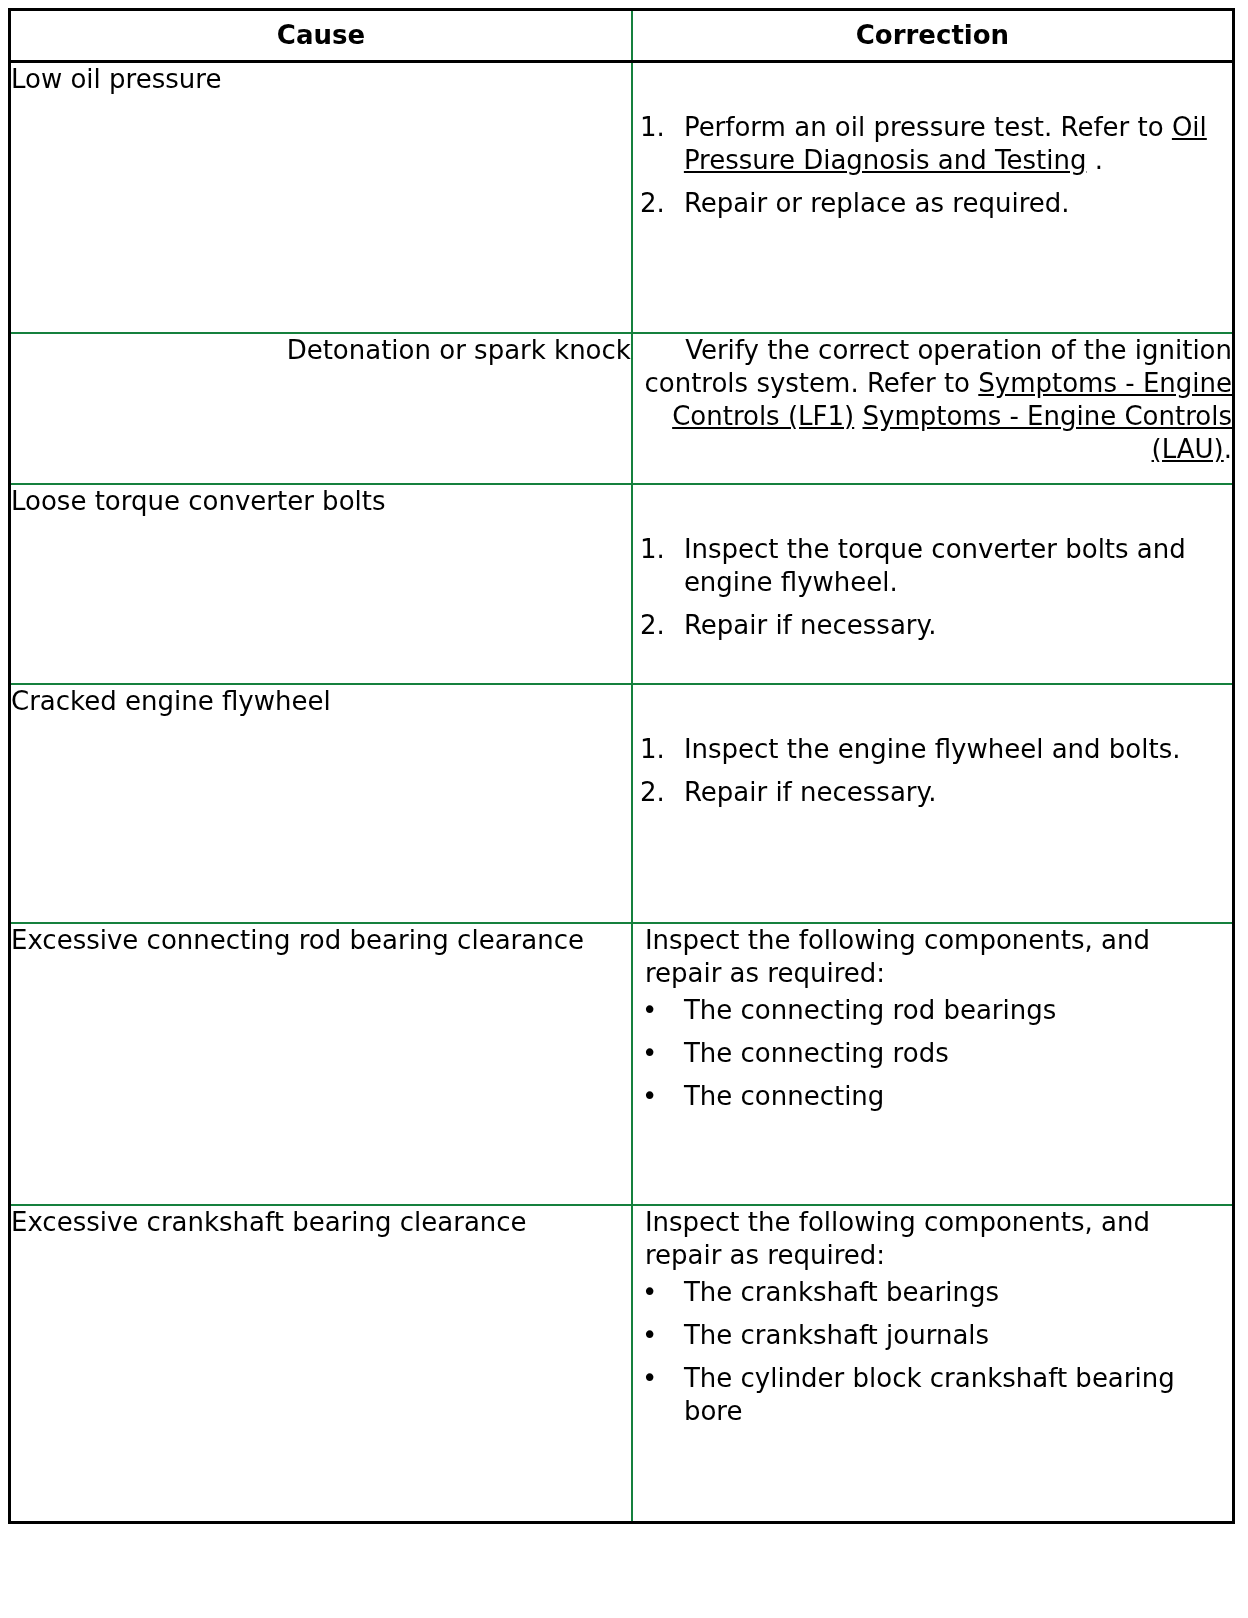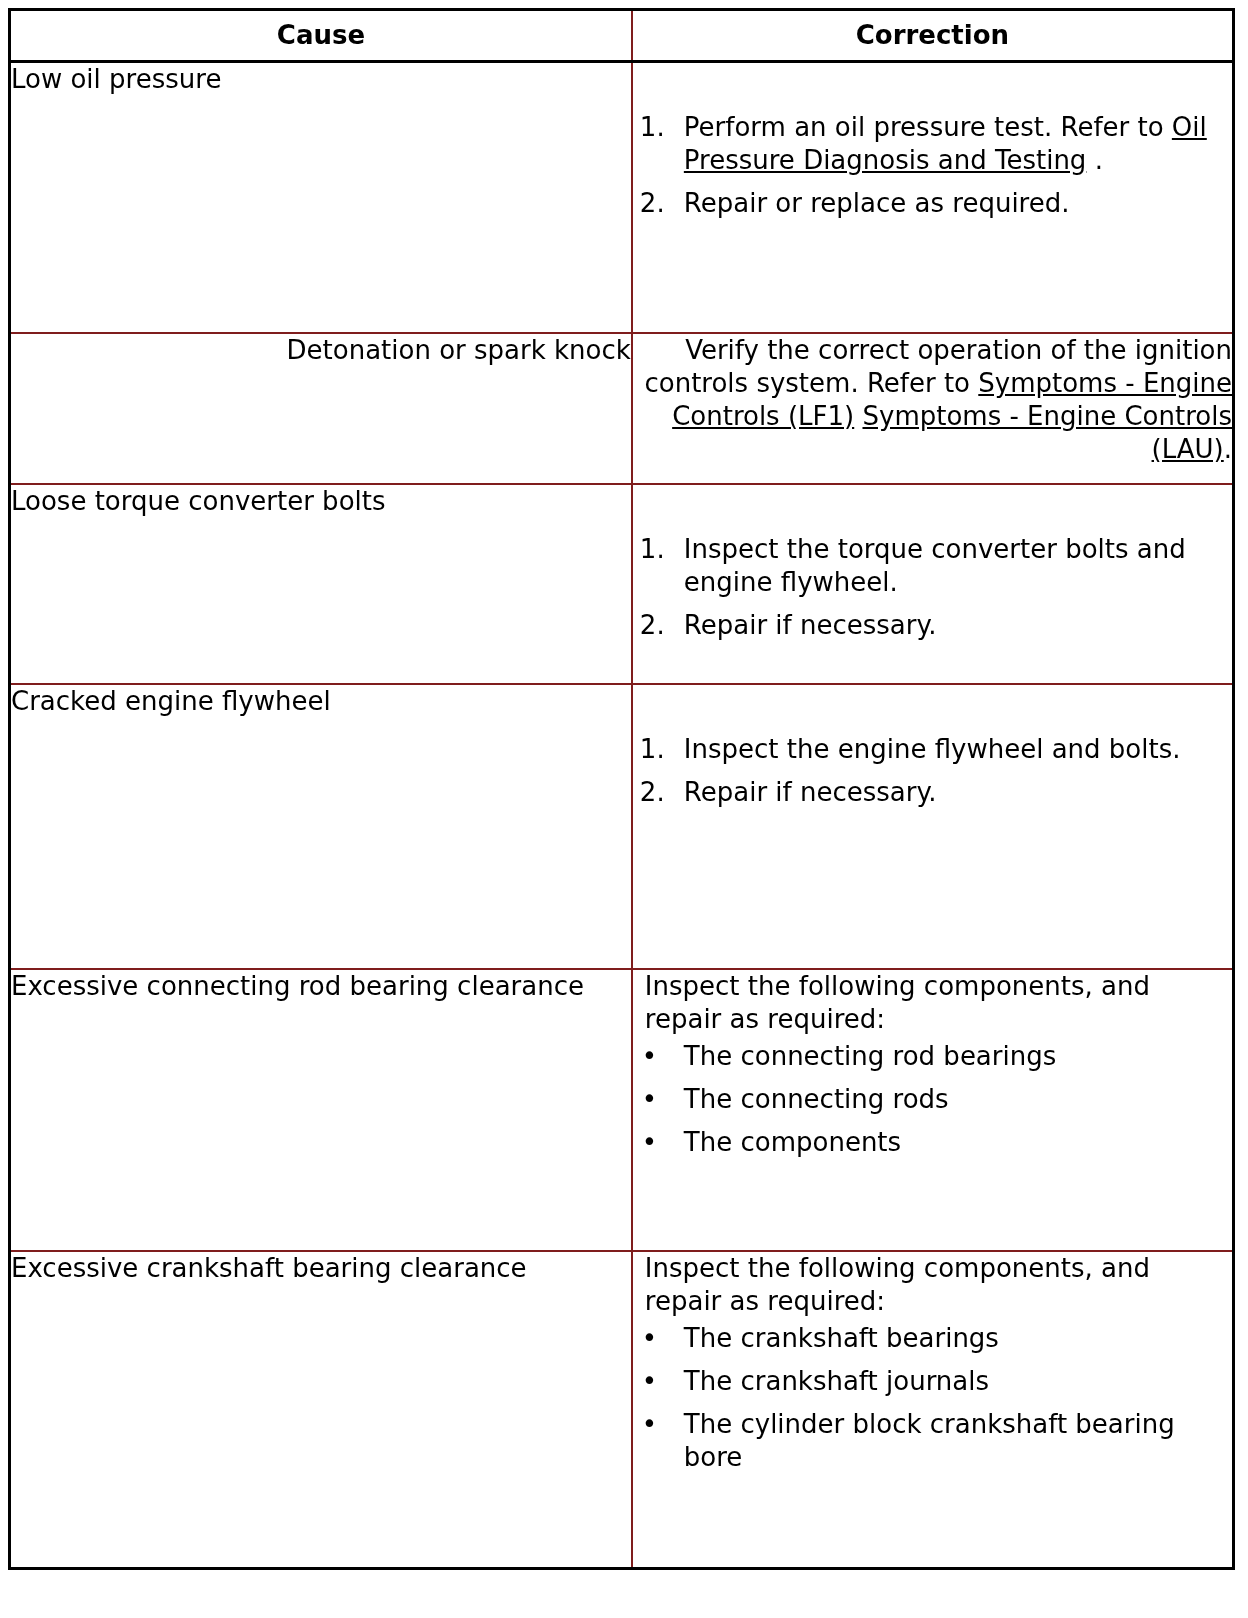--- a/index.html
+++ b/index.html
@@ -4,36 +4,36 @@
 <style>
   html, body { margin: 0; padding: 0; background: #ffffff; }
   body { width: 1248px; height: 1618px; position: relative; overflow: hidden;
          font-family: "DejaVu Sans", sans-serif; color: #000; }
   table.diag {
     position: absolute; left: 8px; top: 8px;
     width: 1227px; border-collapse: collapse;
     border: 3px solid #000;
     font-size: 26px; line-height: 33px;
   }
-  table.diag th, table.diag td { border: 2px solid #7f1d1d; vertical-align: top; padding: 0; }
+  table.diag th, table.diag td { border: 2px solid #15803d; vertical-align: top; padding: 0; }
   table.diag th { border-bottom: 3px solid #000; height: 49px; font-weight: bold; text-align: center; vertical-align: middle; font-size: 26px; }
   col.c1 { width: 624px; }
   col.c2 { width: 603px; }
   .cause { padding: 8px 9px; }
   .corr { padding: 8px 9px; }
   .corr.listcell { padding-top: 48px; }
   ol, ul { margin: 0; padding: 0; list-style: none; }
   .item { position: relative; padding-left: 51px; margin-bottom: 10px; }
   .item .num { position: absolute; left: 7px; top: 0; }
   .item .bullet { position: absolute; left: 9px; top: 0; }
   a.link { color: #000; text-decoration: underline; }
   .r1 { height: 271px; }
   .r2 { height: 151px; text-align: right; }
   .r3 { height: 200px; }
-  .r4 { height: 285px; margin-top: 36px; }
+  .r4 { height: 239px; margin-top: 36px; }
   .r5 { height: 282px; }
   .r6 { height: 318px; }
   .lead { margin-bottom: 4px; margin-left: 12px; }
 </style>
 </head>
 <body>
 
 <table class="diag">
   <colgroup>
       <col class="c1">
@@ -110,21 +110,21 @@
           <li class="item">
             <span class="bullet">•</span>
             <span>The connecting rod bearings</span>
           </li>
           <li class="item">
             <span class="bullet">•</span>
             <span>The connecting rods</span>
           </li>
           <li class="item">
             <span class="bullet">•</span>
-            <span>The components</span>
+            <span>The connecting</span>
           </li>
         </ul>
       </td>
     </tr>
 
     <tr class="r6">
       <td class="cause">Excessive crankshaft bearing clearance</td>
       <td class="corr">
         <div class="lead">Inspect the following components, and repair as required:</div>
         <ul>

